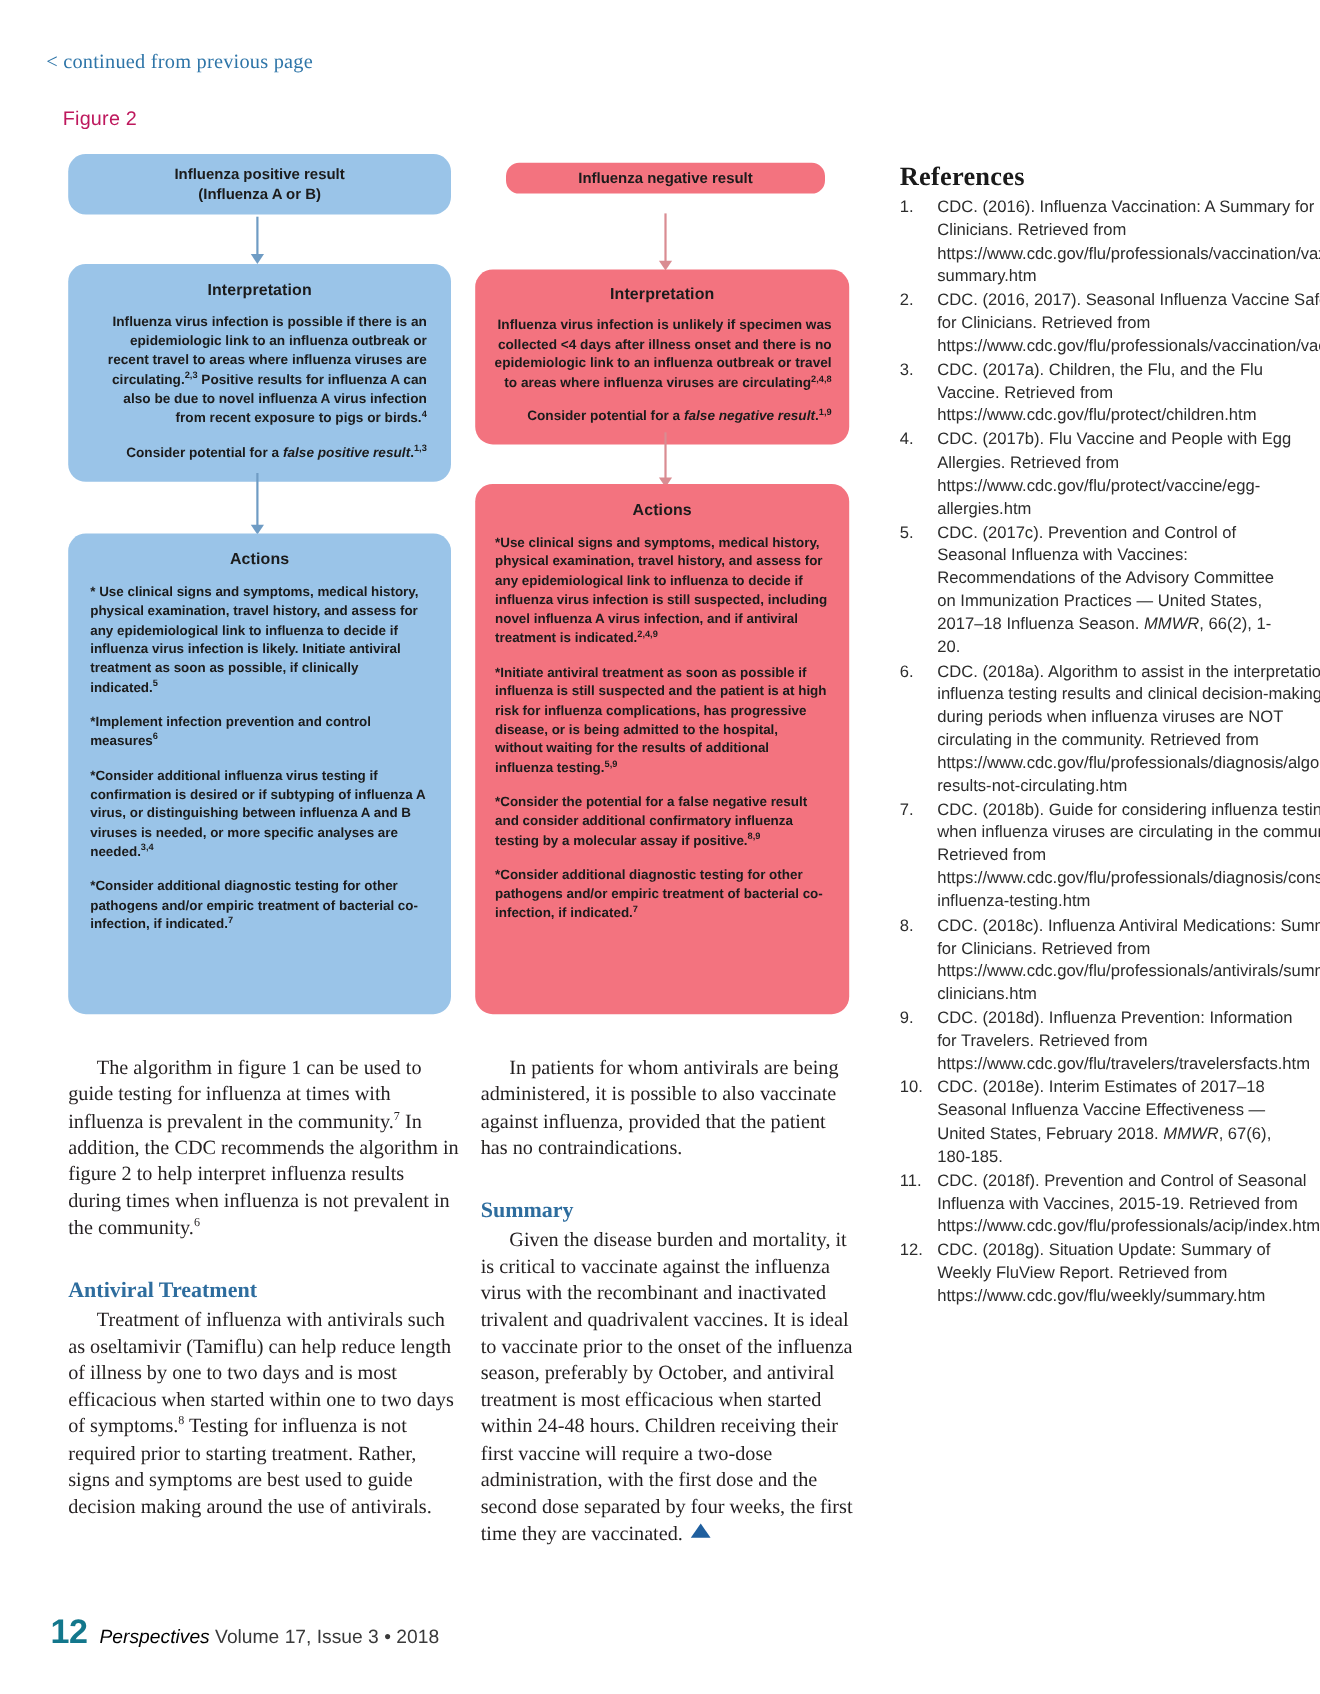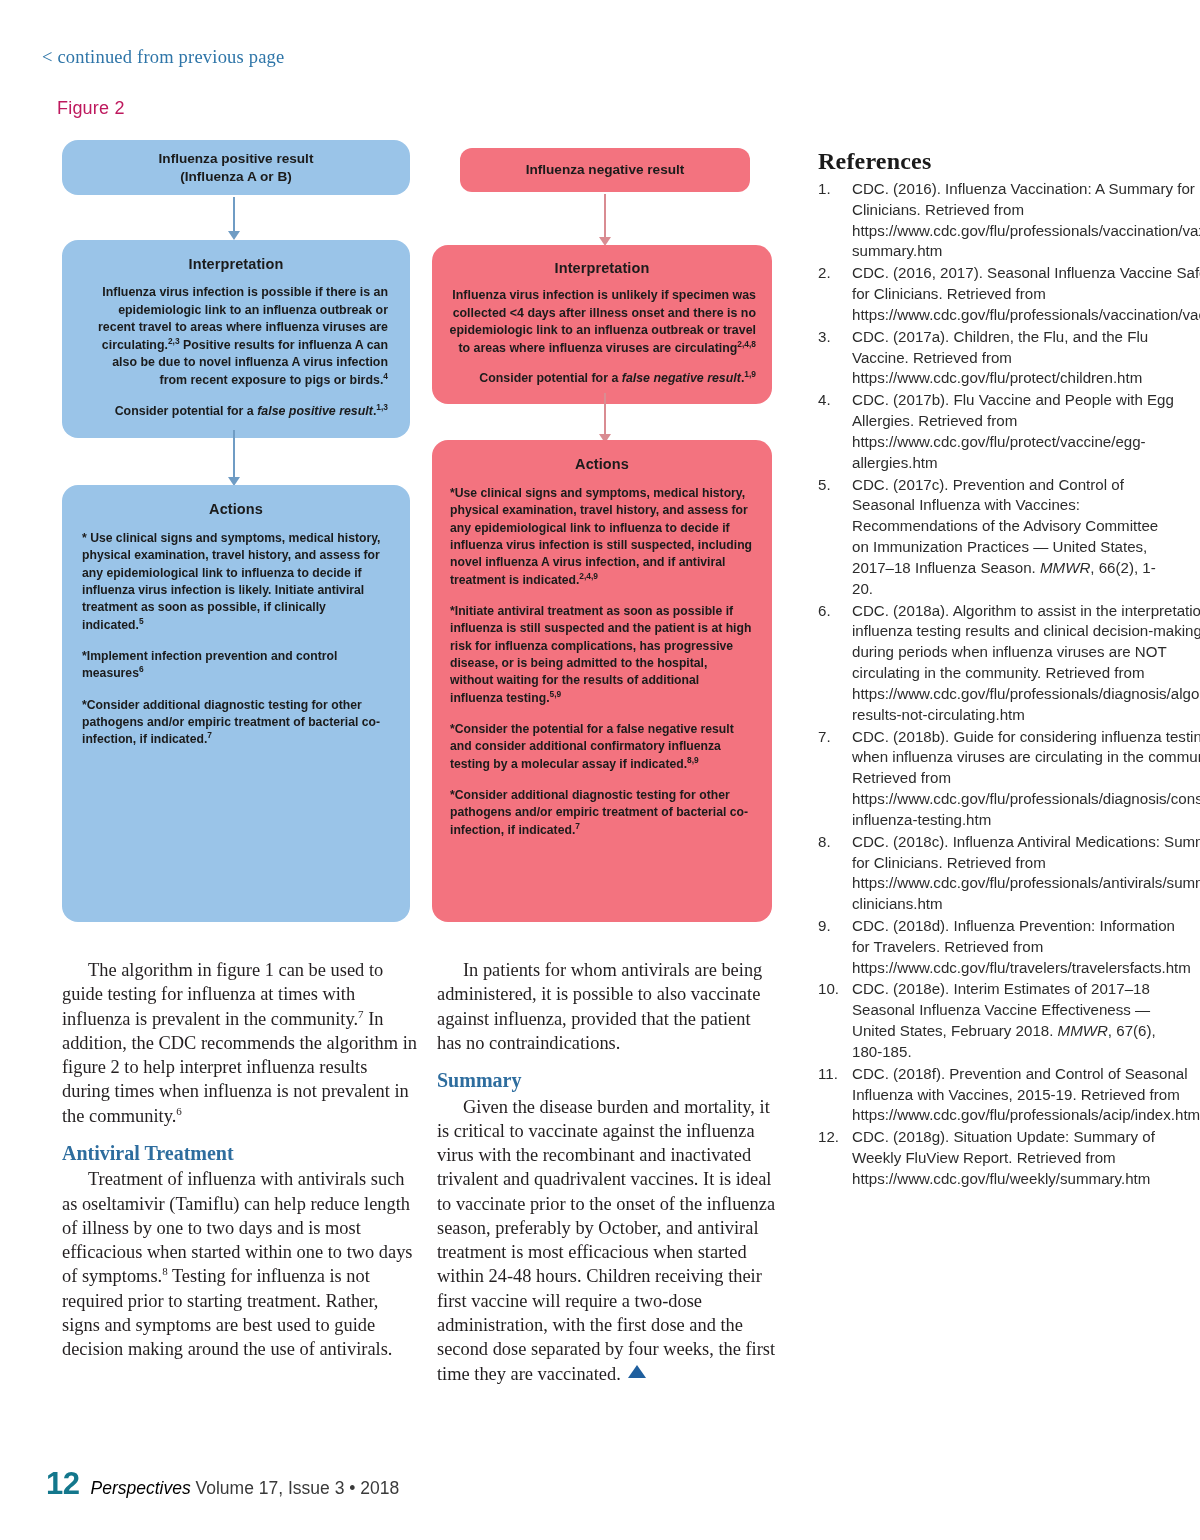--- a/index.html
+++ b/index.html
@@ -82,21 +82,21 @@
   sup { font-size: 8.4px; vertical-align: super; line-height: 0; }
   .ital { font-style: italic; }
 
   
   .head-pill.blue {
     height: 55px;
     display: flex; align-items: center; justify-content: center;
     padding: 0 10px;
   }
   .head-pill.red {
-    height: 44px;
+    height: 28px;
     display: flex; align-items: center; justify-content: center;
     padding: 0 10px;
     border-radius: 12px;
   }
   .head-pill .hl { font-size: 13.6px; line-height: 1.3; text-align: center; }
 
   
   .arrow {
     position: absolute;
     width: 2px;
@@ -124,21 +124,21 @@
   }
   .bodycol p { margin: 0; text-indent: 26px; }
   .sec-head {
     font-family: "Liberation Serif", serif;
     font-weight: bold;
     font-size: 20px;
     color: #2e6d9e;
     margin: 0 0 1px 0;
     text-indent: 0;
   }
-  .sec-head.sp { margin-top: 12px; }
+  .sec-head.sp { margin-top: 32px; }
   .bodycol sup { font-size: 11px; }
 
   .col-left  { left: 62px;  top: 958px; width: 356px; }
   .col-mid   { left: 437px; top: 958px; width: 340px; }
 
   .endmark {
     display: inline-block;
     width: 0; height: 0;
     border-left: 9px solid transparent;
     border-right: 9px solid transparent;
@@ -232,20 +232,21 @@
 
     <div class="arrow" style="left:171px; top:290px; height:48px;">
         <span class="head"></span>
       </div>
 
     <div class="fbox blue" style="position:absolute; top:345px; left:0; width:348px; height:437px; padding:16px 20px 18px 20px;">
       <div class="btitle" style="margin-bottom:13px;">Actions</div>
       <div class="bleft">
         <p><span>* Use clinical signs and symptoms, medical history, physical examination, travel history, and assess for any epidemiological link to influenza to decide if influenza virus infection is likely. Initiate antiviral treatment as soon as possible, if clinically indicated.</span><sup>5</sup></p>
         <p style="margin-top:14px;"><span>*Implement infection prevention and control measures</span><sup>6</sup></p>
+        <p style="margin-top:14px;"><span>*Consider additional influenza virus testing if confirmation is desired or if subtyping of influenza A virus, or distinguishing between influenza A and B viruses is needed, or more specific analyses are needed.</span><sup>3,4</sup></p>
         <p style="margin-top:14px;"><span>*Consider additional diagnostic testing for other pathogens and/or empiric treatment of bacterial co-infection, if indicated.</span><sup>7</sup></p>
       </div>
     </div>
   </div>
 
   <div class="col-red">
 
     <div class="fbox red head-pill red" style="position:absolute; top:8px; left:28px; width:290px;">
       <div class="hl">Influenza negative result</div>
     </div>
@@ -264,21 +265,21 @@
 
     <div class="arrow red-a" style="left:172px; top:253px; height:42px;">
         <span class="head"></span>
       </div>
 
     <div class="fbox red" style="position:absolute; top:300px; left:0; width:340px; height:482px; padding:16px 18px 18px 18px;">
       <div class="btitle" style="margin-bottom:13px;">Actions</div>
       <div class="bleft">
         <p><span>*Use clinical signs and symptoms, medical history, physical examination, travel history, and assess for any epidemiological link to influenza to decide if influenza virus infection is still suspected, including novel influenza A virus infection, and if antiviral treatment is indicated.</span><sup>2,4,9</sup></p>
         <p style="margin-top:14px;"><span>*Initiate antiviral treatment as soon as possible if influenza is still suspected and the patient is at high risk for influenza complications, has progressive disease, or is being admitted to the hospital, without waiting for the results of additional influenza testing.</span><sup>5,9</sup></p>
-        <p style="margin-top:14px;"><span>*Consider the potential for a false negative result and consider additional confirmatory influenza testing by a molecular assay if indicated.</span><sup>8,9</sup></p>
+        <p style="margin-top:14px;"><span>*Consider the potential for a false negative result and consider additional confirmatory influenza testing by a molecular assay if positive.</span><sup>8,9</sup></p>
         <p style="margin-top:14px;"><span>*Consider additional diagnostic testing for other pathogens and/or empiric treatment of bacterial co-infection, if indicated.</span><sup>7</sup></p>
       </div>
     </div>
   </div>
 </div>
 
 <div class="bodycol col-left">
   <p><span>The algorithm in figure 1 can be used to guide testing for influenza at times with influenza is prevalent in the community.</span><sup>7</sup><span> In addition, the CDC recommends the algorithm in figure 2 to help interpret  influenza  results during times when influenza is not prevalent in the community.</span><sup>6</sup></p>
 
   <div class="sec-head sp">Antiviral Treatment</div>

